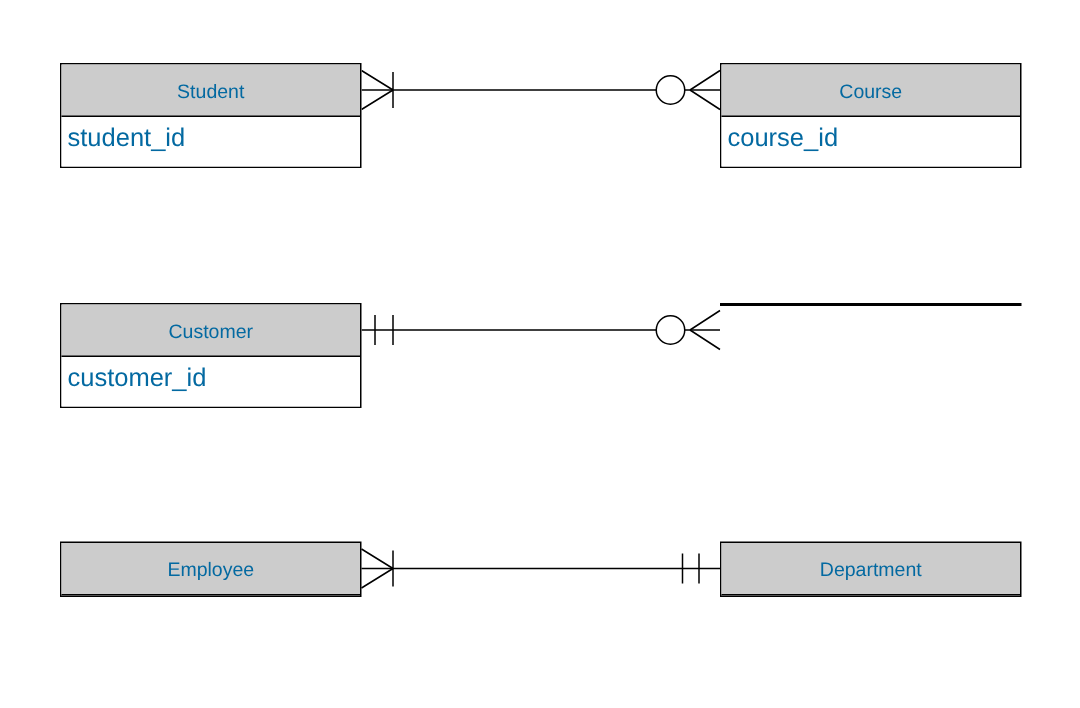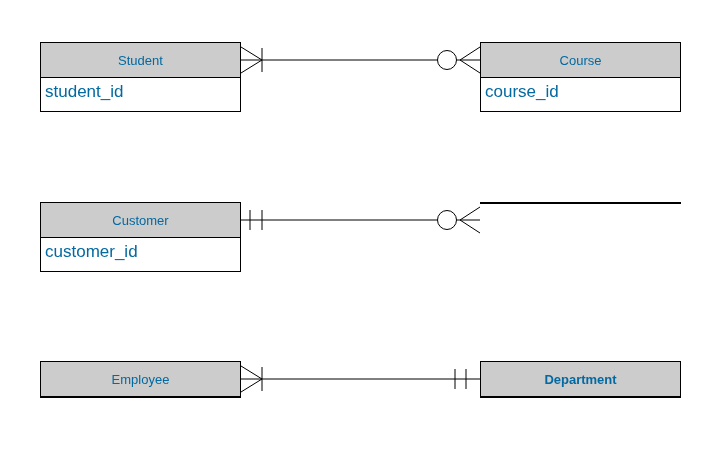--- a/index.html
+++ b/index.html
@@ -42,21 +42,21 @@
     padding: 4px 4px 0 4px;
     font-size: 17px;
     text-align: left;
   }
   
   .pos-student     { left: 40px;  top: 42px;  }
   .pos-course      { left: 480px; top: 42px;  }
   .pos-customer    { left: 40px;  top: 202px; }
   .pos-order       { left: 480px; top: 202px; }
   .pos-employee    { left: 40px;  top: 361px; }
-  .pos-department  { left: 480px; top: 361px; font-weight: bold; }
+  .pos-department  { left: 480px; top: 361px; }
 </style>
 </head>
 <body>
 
 <div class="canvas">
 
   <svg class="connector-layer" width="720" height="472" viewBox="0 0 720 472">
 
     <g stroke="#000000" stroke-width="1" fill="none">
       <line x1="241" y1="60" x2="480" y2="60"></line>

